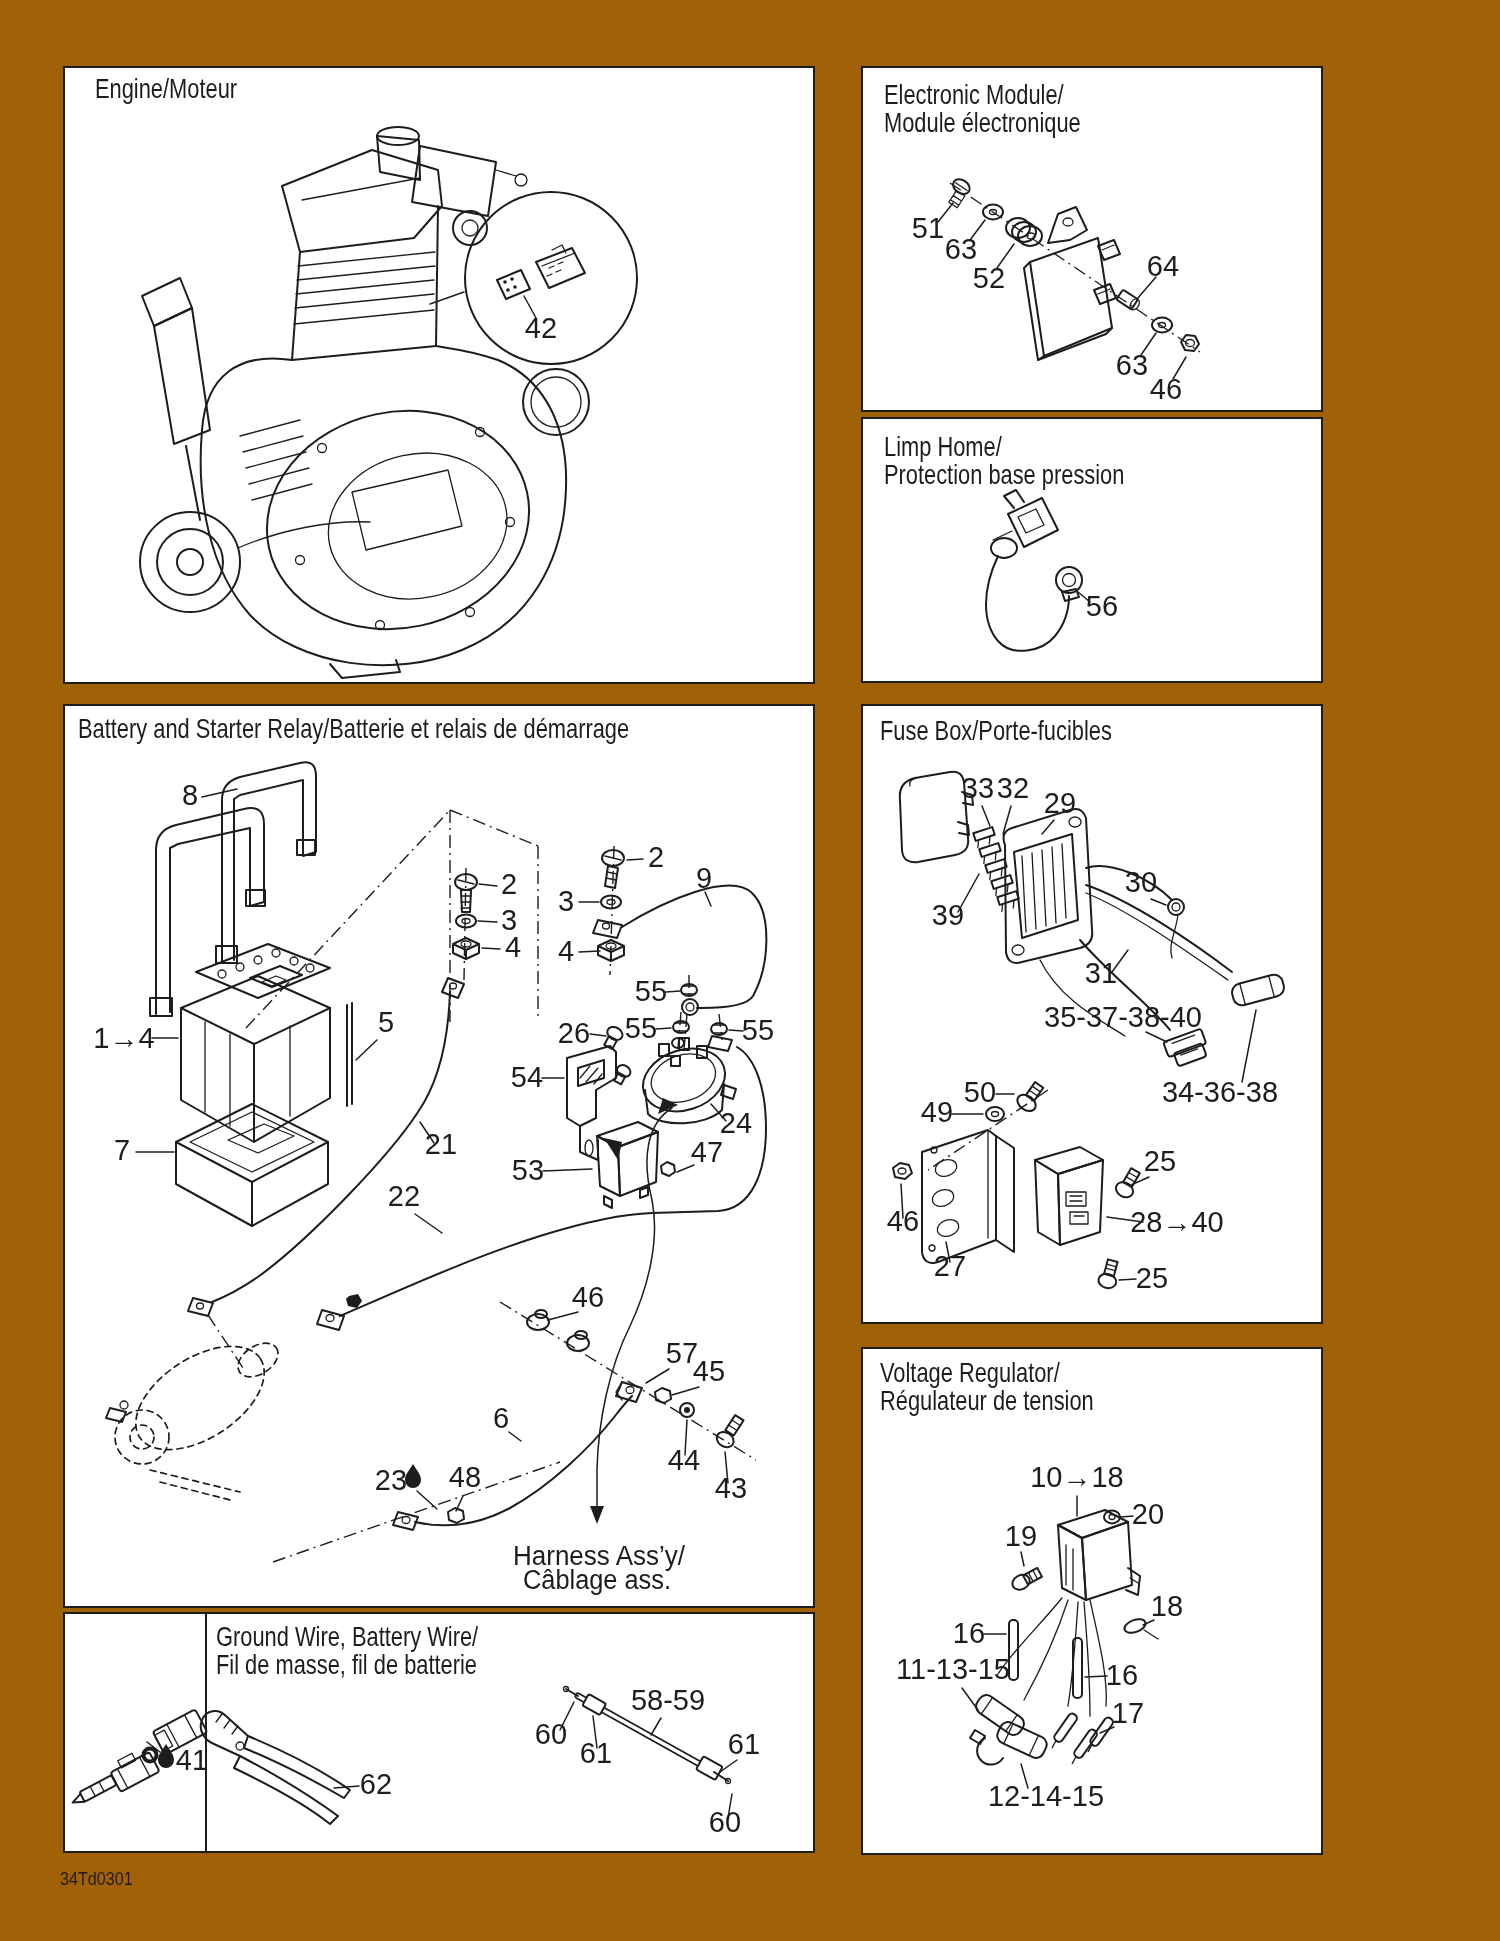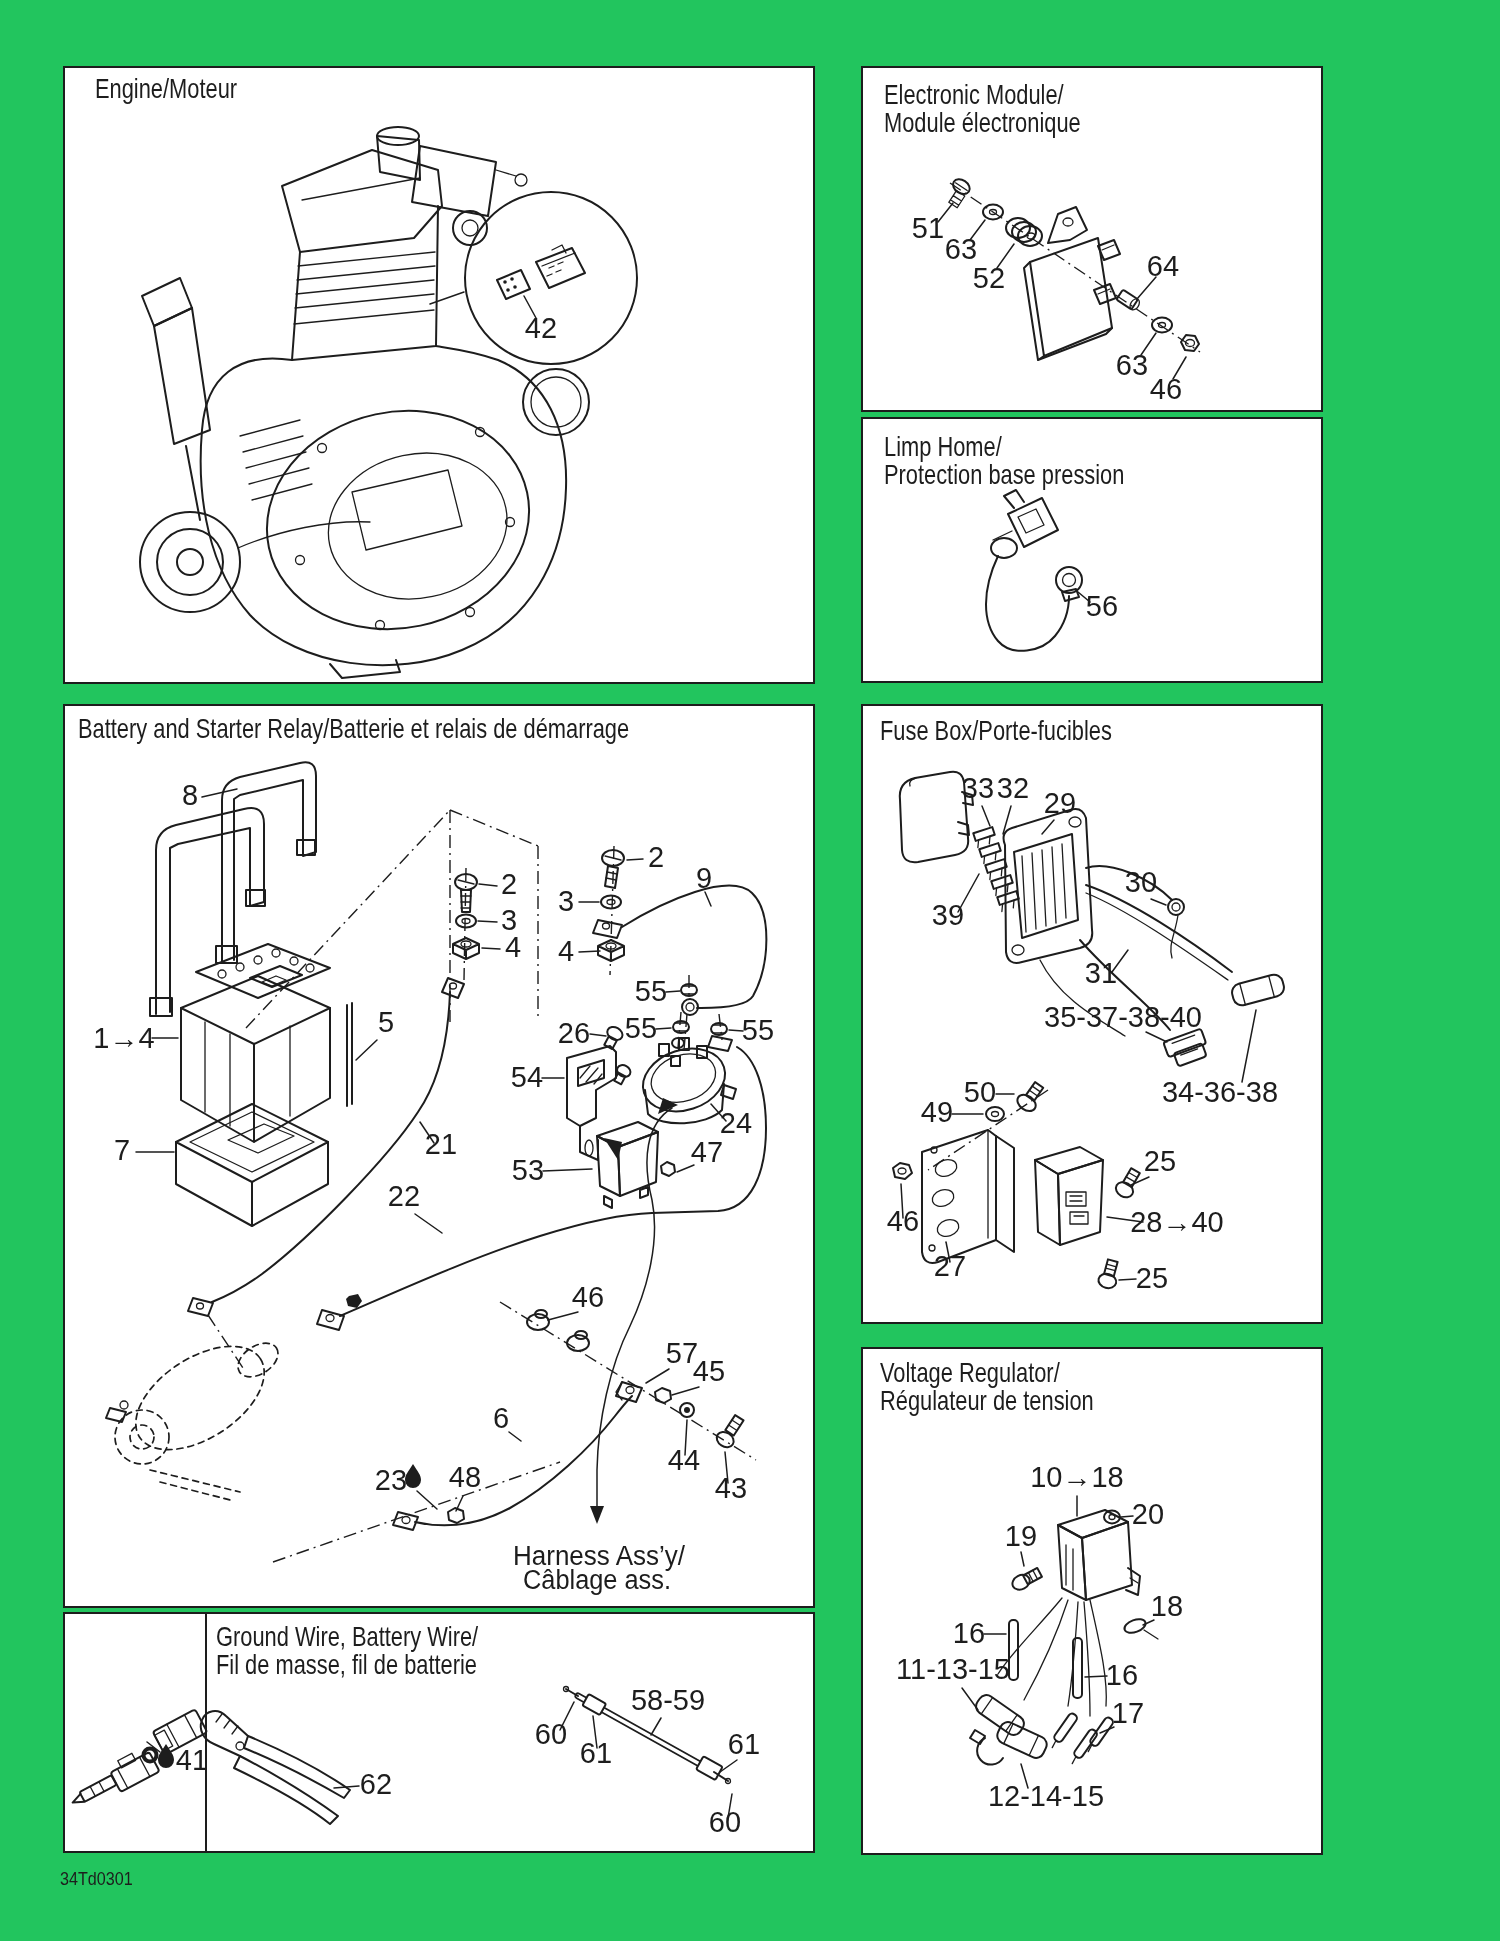--- a/index.html
+++ b/index.html
@@ -1,16 +1,16 @@
 <!DOCTYPE html>
 <html><head>
 <meta charset="utf-8">
 <style>
   html,body{margin:0;padding:0;background:#ffffff;}
-  .page{position:relative;width:1500px;height:1941px;background:#22c55e;overflow:hidden;
+  .page{position:relative;width:1500px;height:1941px;background:#a16207;overflow:hidden;
         font-family:"Liberation Sans",sans-serif;color:#1d1d1d;}
   .box{position:absolute;border:2px solid #1d1d1d;background:#fff;box-sizing:border-box;}
   .box-title{position:absolute;font-size:28px;line-height:29px;white-space:nowrap;color:#1d1d1d;
              transform:scaleX(.78);transform-origin:0 0;}
   .code{position:absolute;font-size:19px;color:#1d1d1d;transform:scaleX(.85);transform-origin:0 0;}
   svg.art{position:absolute;left:0;top:0;}
   svg .s{fill:none;stroke:#1d1d1d;stroke-width:2;stroke-linecap:round;stroke-linejoin:round;}
   svg .thin{fill:none;stroke:#1d1d1d;stroke-width:1.3;stroke-linecap:round;stroke-linejoin:round;}
   svg .lead{fill:none;stroke:#1d1d1d;stroke-width:1.5;stroke-linecap:round;}
   svg .dd{fill:none;stroke:#1d1d1d;stroke-width:1.4;stroke-dasharray:13 5 2 5;}

